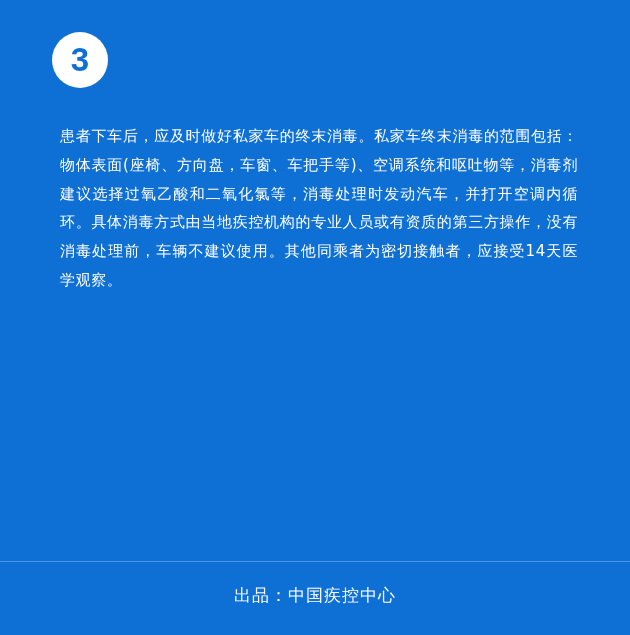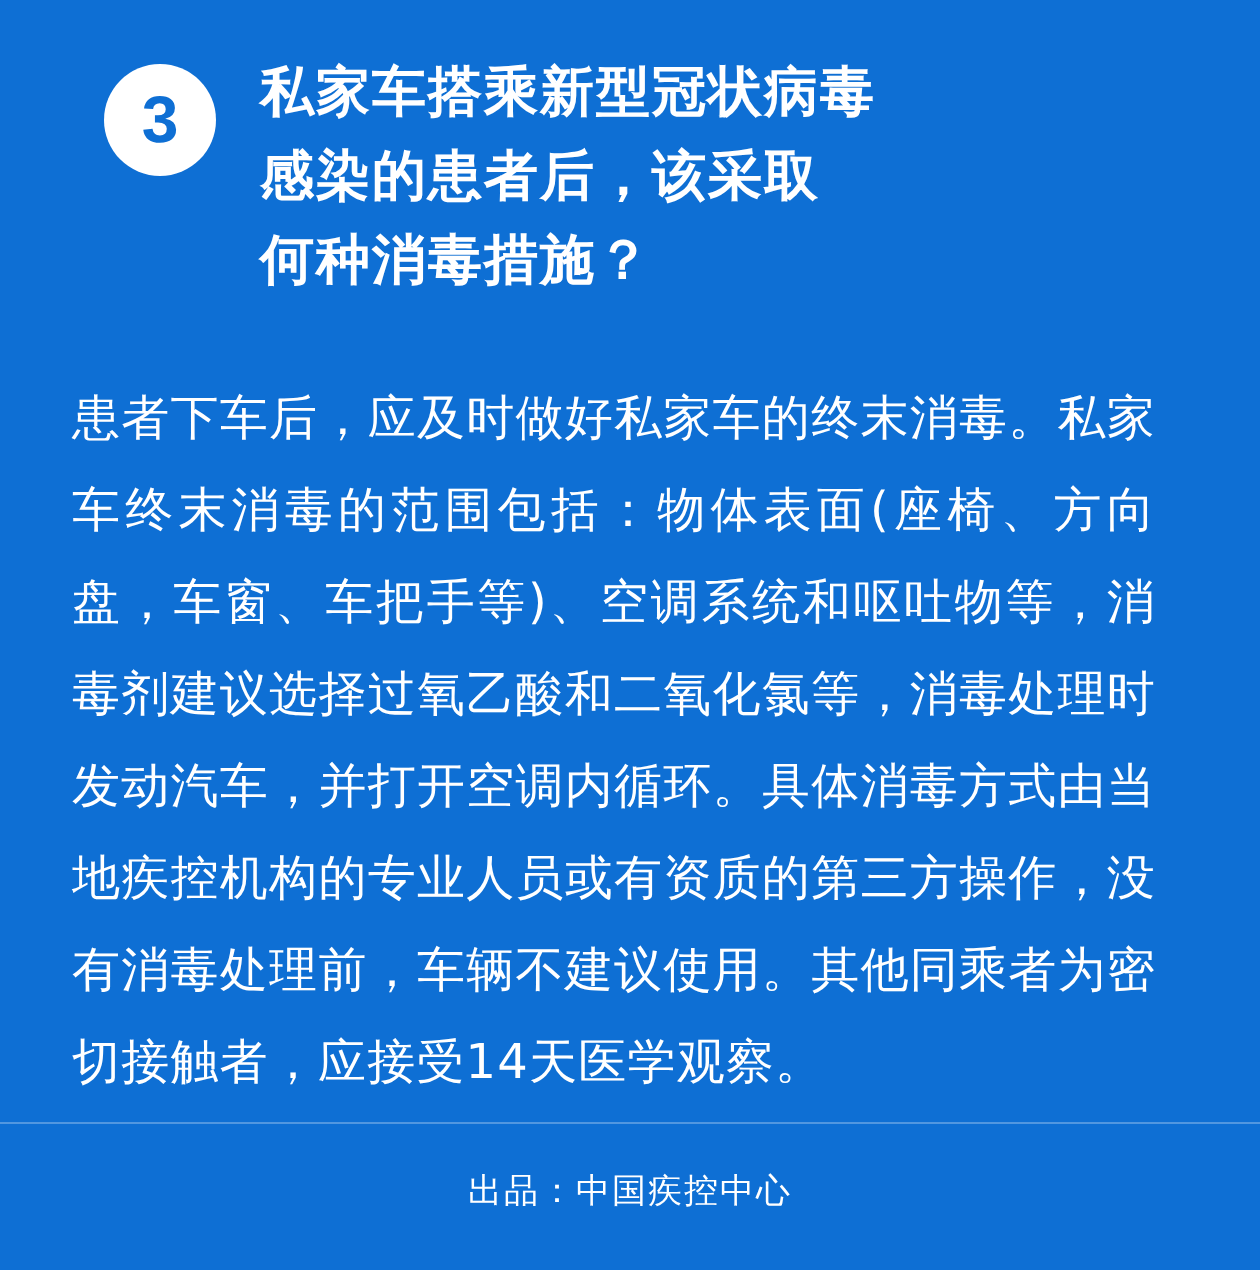--- a/index.html
+++ b/index.html
@@ -50,24 +50,24 @@
     line-height: 1.55;
     letter-spacing: 1px;
     font-family: "DejaVu Sans", sans-serif;
   }
   .title .line {
     display: block;
     white-space: nowrap;
   }
   .body-text {
     color: #ffffff;
-    font-size: 24px;
+    font-size: 15px;
     line-height: 1.92;
     letter-spacing: 0.6px;
-    padding: 34px 52px 0 36px;
+    padding: 34px 52px 0 60px;
     text-align: justify;
     font-family: "DejaVu Sans", sans-serif;
     font-weight: 500;
   }
   .spacer {
     flex: 1 1 auto;
   }
   .footer {
     border-top: 1px solid rgba(255,255,255,0.28);
     margin: 0 0 2px 0;
@@ -81,25 +81,20 @@
     font-family: "DejaVu Sans", sans-serif;
   }
 </style>
 </head>
 <body>
 
 <div class="card">
 
   <div class="header">
     <div class="badge">3</div>
-    <div class="title">
-      <span class="line">私家车搭乘新型冠状病毒</span>
-      <span class="line">感染的患者后，该采取</span>
-      <span class="line">何种消毒措施？</span>
-    </div>
   </div>
 
   <div class="body-text">患者下车后，应及时做好私家车的终末消毒。私家车终末消毒的范围包括：物体表面(座椅、方向盘，车窗、车把手等)、空调系统和呕吐物等，消毒剂建议选择过氧乙酸和二氧化氯等，消毒处理时发动汽车，并打开空调内循环。具体消毒方式由当地疾控机构的专业人员或有资质的第三方操作，没有消毒处理前，车辆不建议使用。其他同乘者为密切接触者，应接受14天医学观察。</div>
 
   <div class="spacer"></div>
 
   <div class="footer">
     <span class="footer-text">出品：中国疾控中心</span>
   </div>
 

